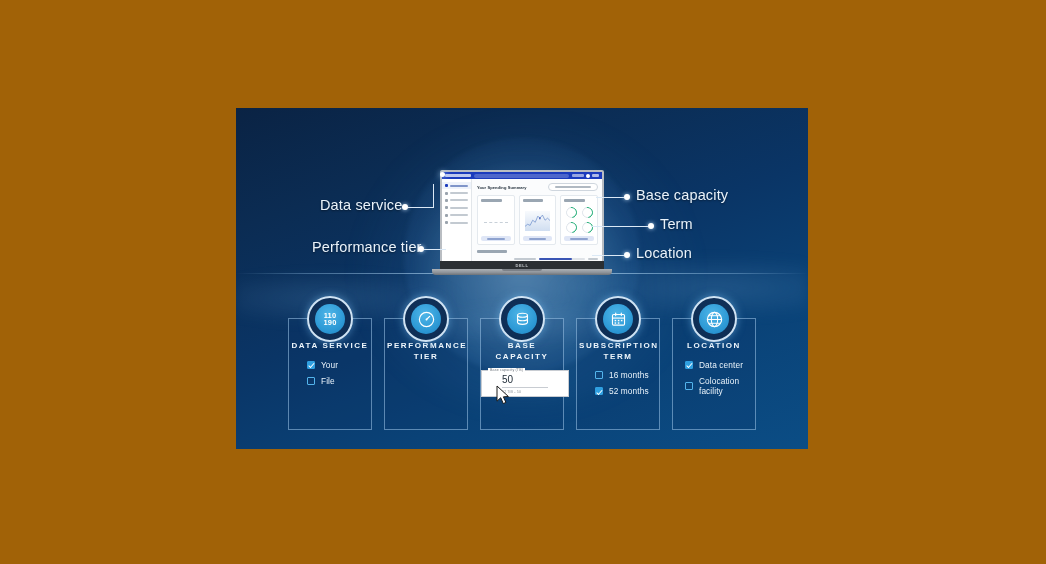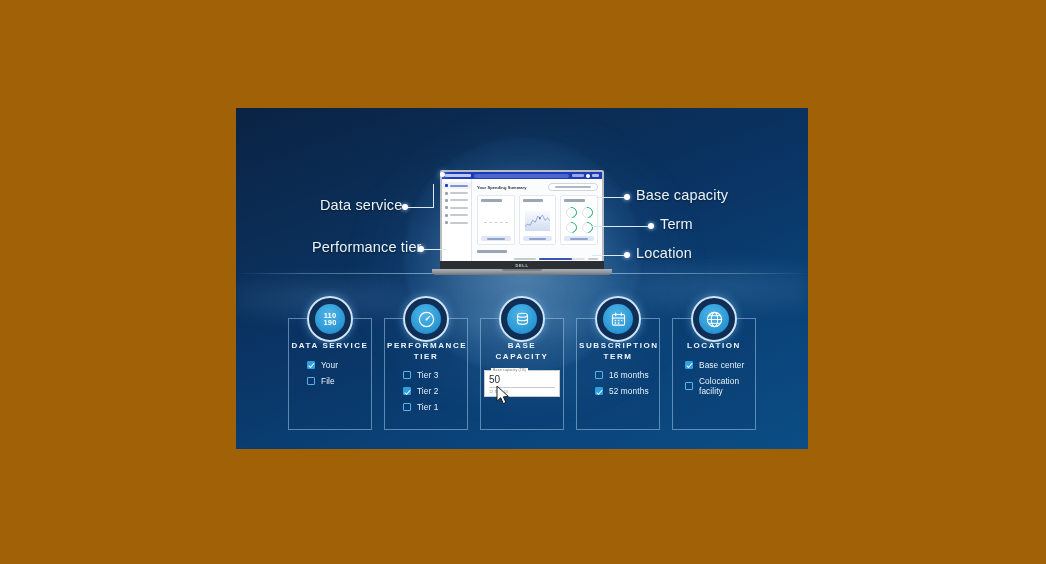--- a/index.html
+++ b/index.html
@@ -346,24 +346,24 @@
     left: 2.4px; top: 0.6px;
     width: 2.4px; height: 4.6px;
     border: solid #ffffff;
     border-width: 0 1.3px 1.3px 0;
     transform: rotate(42deg);
   }
 
   
   .capfield {
     margin: 0 auto;
-    width: 76px;
+    width: 88px;
     background: #ffffff;
     border: 1px solid #c8ccd2;
-    padding: 3px 4px 2px;
+    padding: 3px 20px 2px;
     box-sizing: border-box;
     position: relative;
   }
   .capfield .fl {
     position: absolute;
     left: 6px;
     top: -3.5px;
     background: #ffffff;
     padding: 0 2px;
     font-size: 3.6px;
@@ -597,34 +597,20 @@
       <div class="ocard-icon">
         <div class="inner">
           <svg width="19" height="19" viewBox="0 0 24 24">
             <circle cx="12" cy="12" r="9" fill="none" stroke="#ffffff" stroke-width="1.5"></circle>
             <line x1="12" y1="12" x2="16" y2="8" stroke="#ffffff" stroke-width="1.6" stroke-linecap="round"></line>
             <circle cx="12" cy="12" r="1.2" fill="#ffffff"></circle>
           </svg>
         </div>
       </div>
       <div class="ocard-title">PERFORMANCE TIER</div>
-      <div class="opts">
-        <label class="opt">
-          <span class="cb"></span>
-          <span>Tier 3</span>
-        </label>
-        <label class="opt">
-          <span class="cb on"></span>
-          <span>Tier 2</span>
-        </label>
-        <label class="opt">
-          <span class="cb"></span>
-          <span>Tier 1</span>
-        </label>
-      </div>
     </div>
 
     <div class="ocard">
       <div class="ocard-icon">
         <div class="inner">
           <svg width="17" height="17" viewBox="0 0 24 24">
             <ellipse cx="12" cy="6" rx="7" ry="2.8" fill="none" stroke="#ffffff" stroke-width="1.6"></ellipse>
             <path d="M5 6v5c0 1.55 3.13 2.8 7 2.8s7-1.25 7-2.8V6" fill="none" stroke="#ffffff" stroke-width="1.6"></path>
             <path d="M5 11v5c0 1.55 3.13 2.8 7 2.8s7-1.25 7-2.8v-5" fill="none" stroke="#ffffff" stroke-width="1.6"></path>
           </svg>
@@ -675,21 +661,21 @@
             <ellipse cx="12" cy="12" rx="4" ry="9" fill="none" stroke="#ffffff" stroke-width="1.3"></ellipse>
             <line x1="3" y1="12" x2="21" y2="12" stroke="#ffffff" stroke-width="1.3"></line>
             <path d="M4.6 7.2h14.8M4.6 16.8h14.8" fill="none" stroke="#ffffff" stroke-width="1.2"></path>
           </svg>
         </div>
       </div>
       <div class="ocard-title">LOCATION</div>
       <div class="opts" style="padding-left:12px">
         <label class="opt">
           <span class="cb on"></span>
-          <span>Base center</span>
+          <span>Data center</span>
         </label>
         <label class="opt">
           <span class="cb"></span>
           <span>Colocation facility</span>
         </label>
       </div>
     </div>
 
   </div>
 

